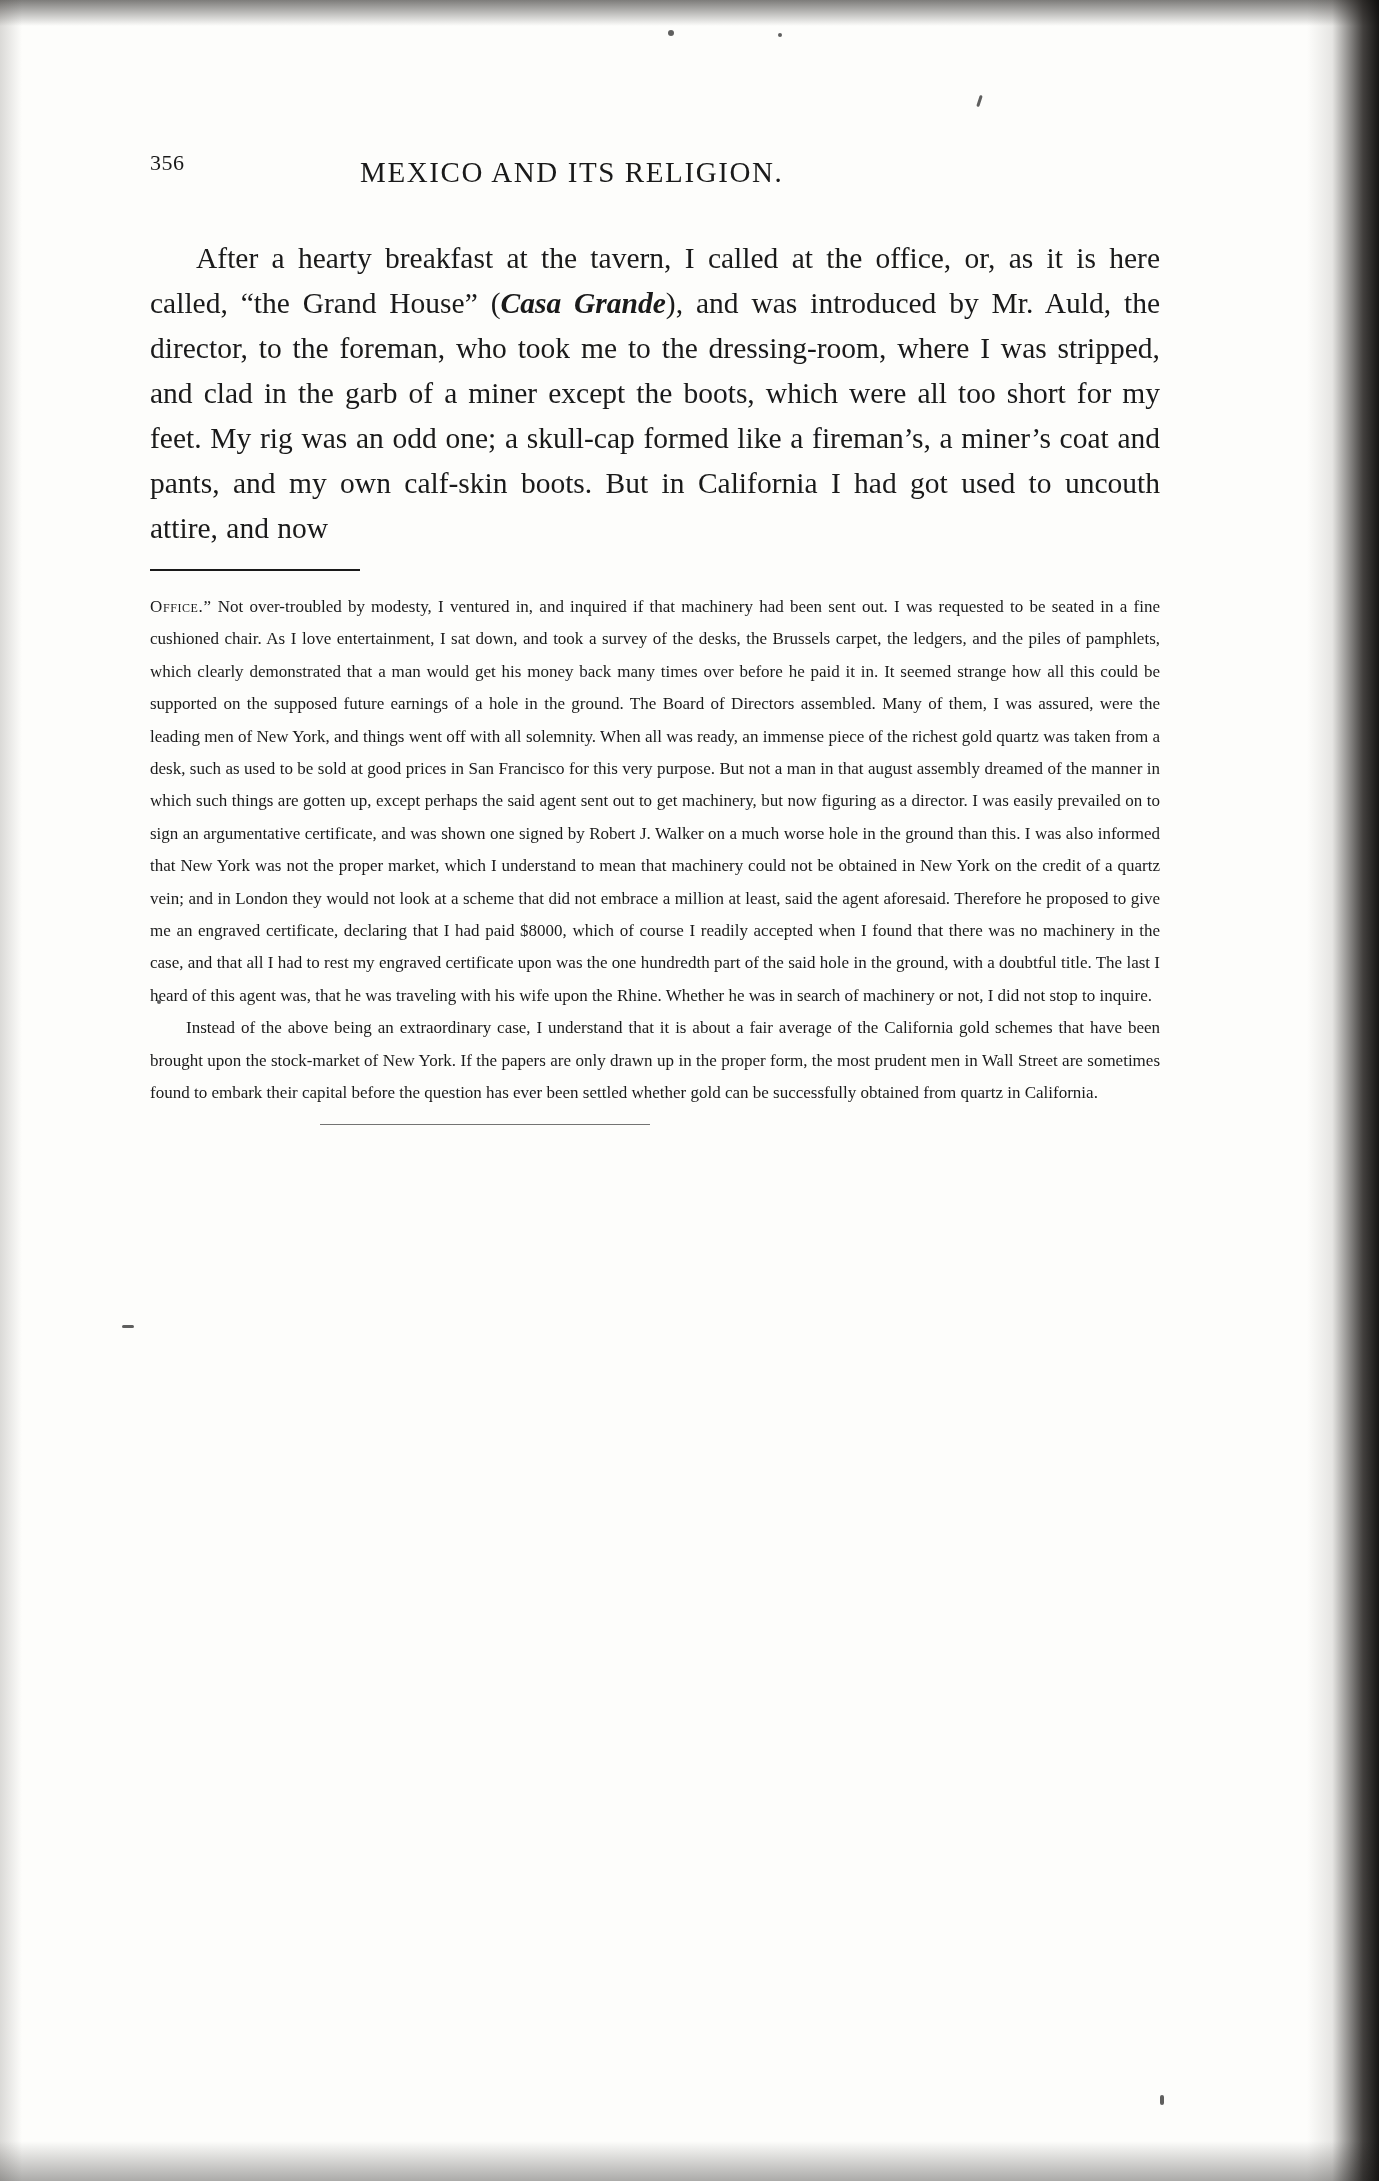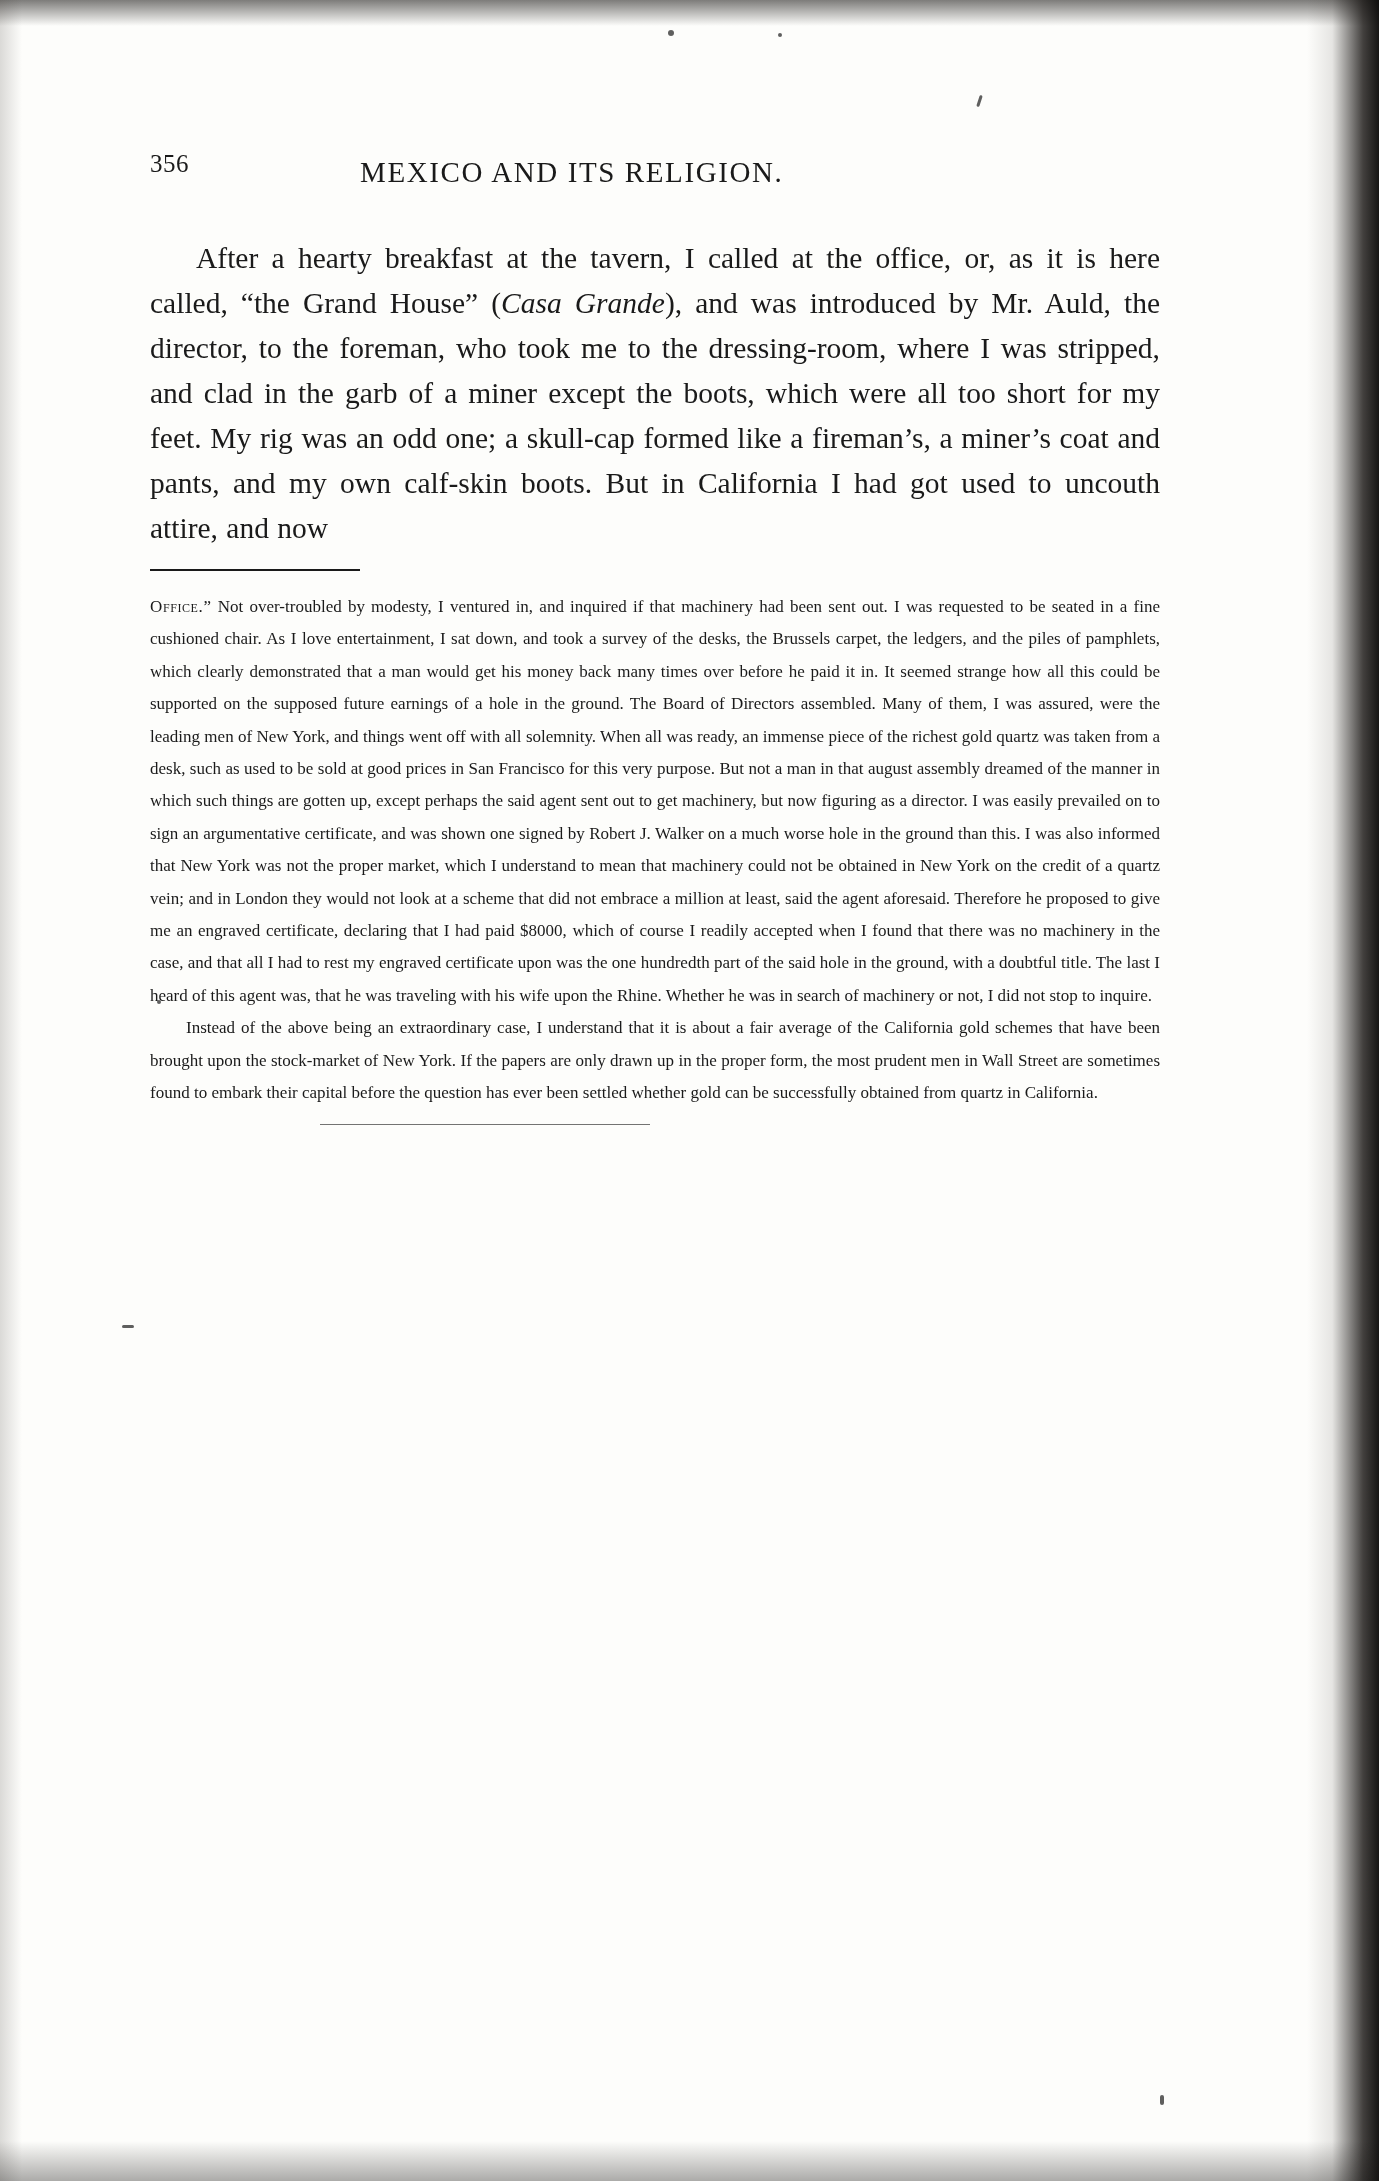--- a/index.html
+++ b/index.html
@@ -65,21 +65,21 @@
   
   .running-head {
     position: relative;
     height: 52px;
     margin-bottom: 34px;
   }
   .folio {
     position: absolute;
     left: 0;
     top: 0;
-    font-size: 25px;
+    font-size: 22px;
     letter-spacing: 0.5px;
   }
   .head-title {
     position: absolute;
     left: 210px;
     top: 6px;
     font-size: 29px;
     letter-spacing: 1.6px;
     font-variant: small-caps;
     text-transform: uppercase;
@@ -87,21 +87,21 @@
 
   
   .body-text {
     font-size: 29.5px;
     line-height: 45px;
     text-align: justify;
     text-indent: 46px;
     margin: 0 0 18px 0;
     word-spacing: 1px;
   }
-  .body-text i { font-style: italic; }
+  .body-text i { font-style: italic; font-weight: bold; }
 
   .rule {
     width: 210px;
     height: 2px;
     background: #1a1a1a;
     margin: 16px 0 20px 0;
   }
 
   
   .footnote {

